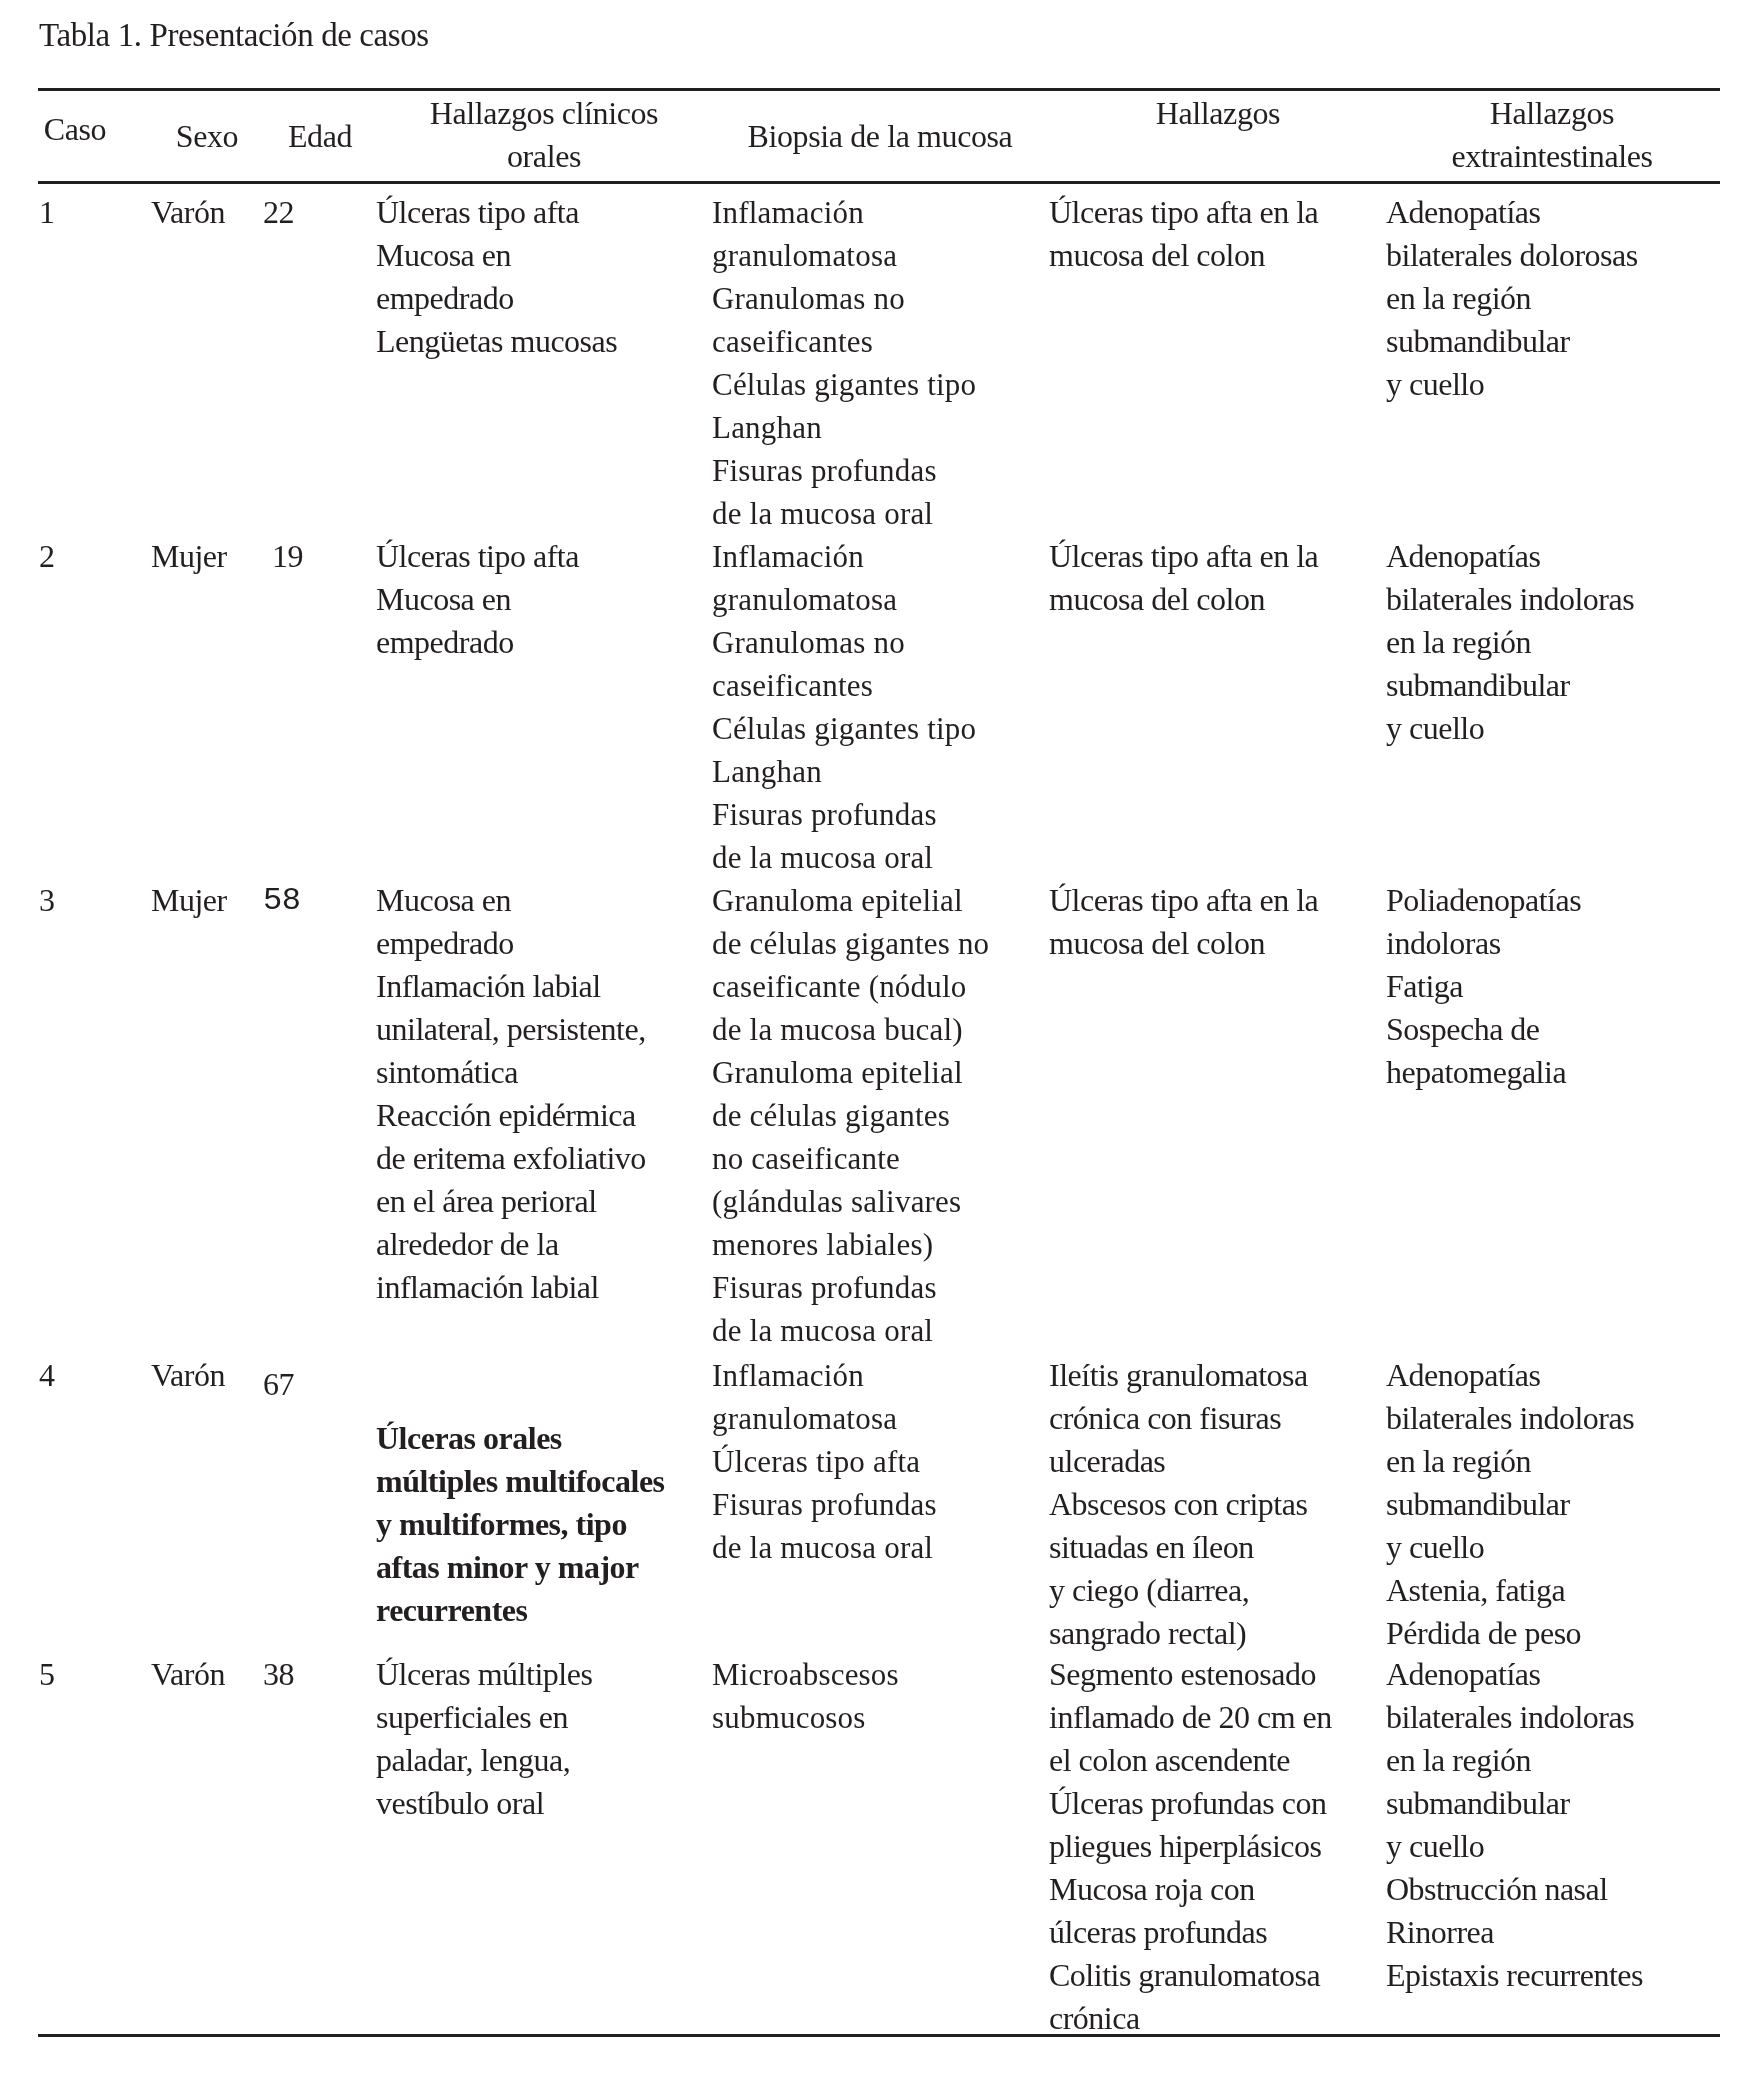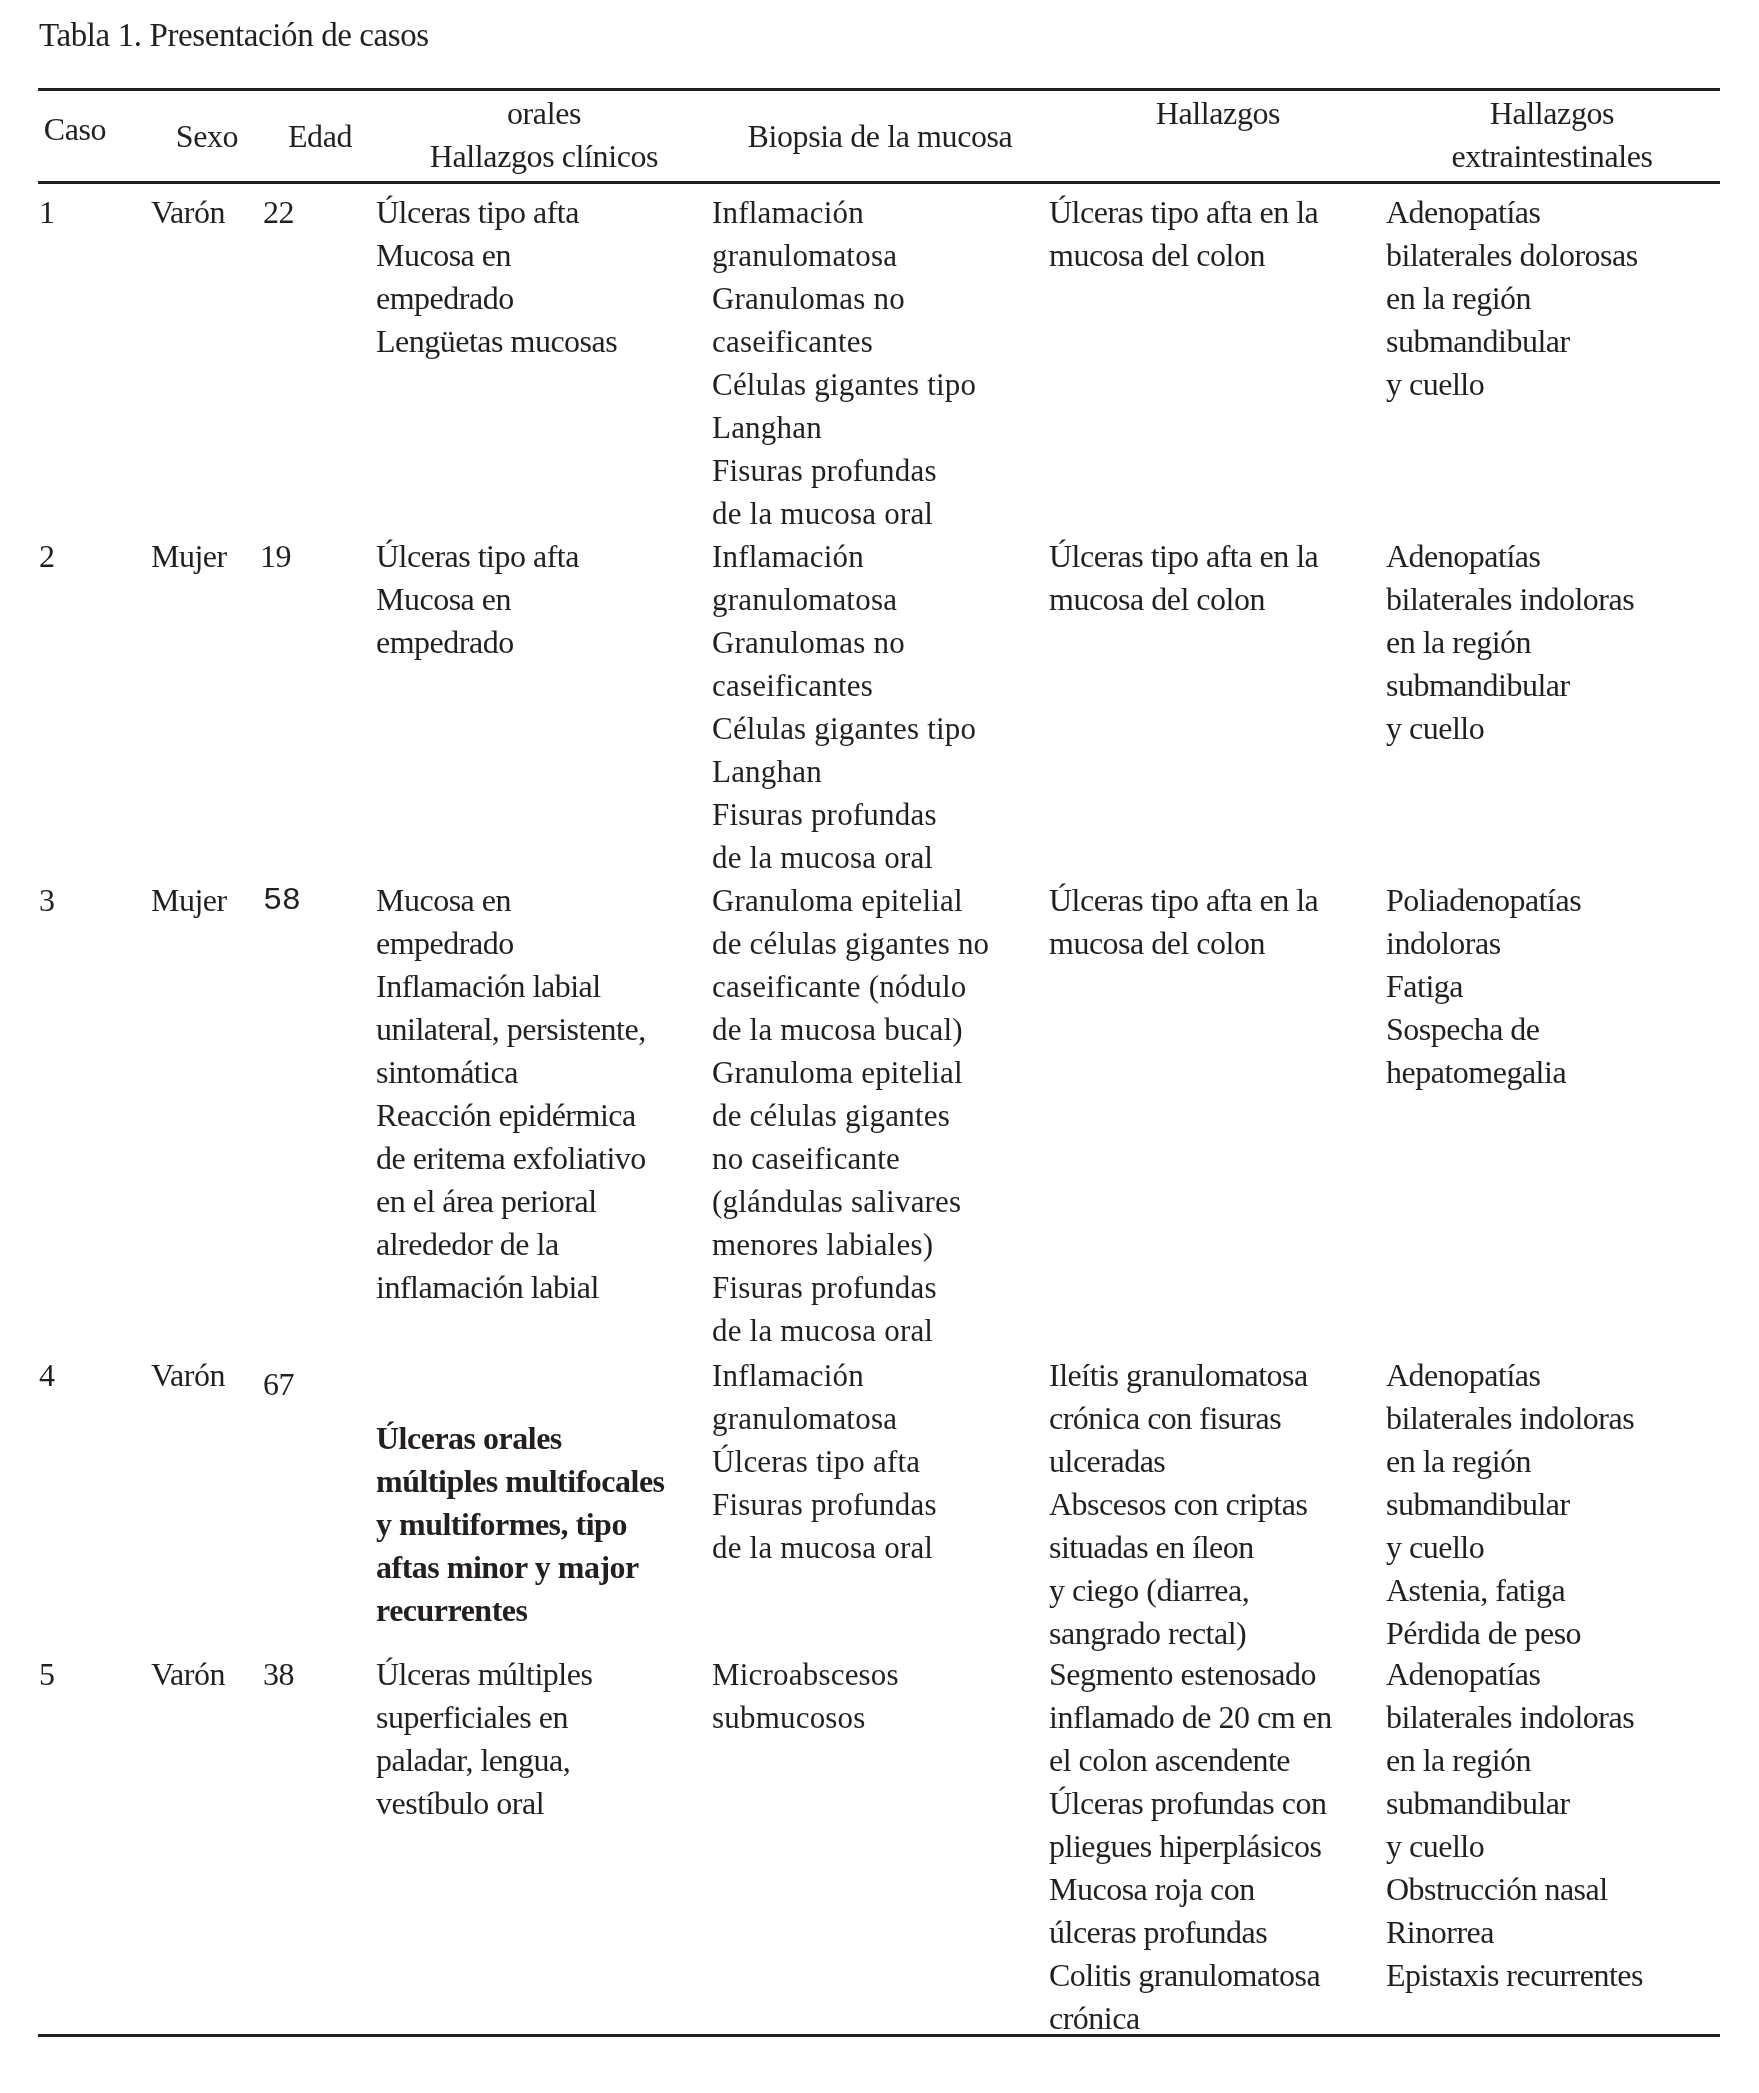--- a/index.html
+++ b/index.html
@@ -72,22 +72,22 @@
       <div class="hdr" style="top: 108px; width: 360px; left: -105px;">
         <span class="line">Caso</span>
       </div>
       <div class="hdr" style="top: 115px; width: 360px; left: 27px;">
         <span class="line">Sexo</span>
       </div>
       <div class="hdr" style="top: 115px; width: 360px; left: 140px;">
         <span class="line">Edad</span>
       </div>
       <div class="hdr" style="top: 92px; width: 360px; left: 364px;">
+        <span class="line">Hallazgos clínicos</span>
         <span class="line">orales</span>
-        <span class="line">Hallazgos clínicos</span>
       </div>
       <div class="hdr" style="top: 115px; width: 360px; left: 700px;">
         <span class="line">Biopsia de la mucosa</span>
       </div>
       <div class="hdr" style="top: 92px; width: 360px; left: 1038px;">
         <span class="line">Hallazgos</span>
       </div>
       <div class="hdr" style="top: 92px; width: 360px; left: 1372px;">
         <span class="line">Hallazgos</span>
         <span class="line">extraintestinales</span>
@@ -121,21 +121,21 @@
         <span class="line">Adenopatías</span>
         <span class="line">bilaterales dolorosas</span>
         <span class="line">en la región</span>
         <span class="line">submandibular</span>
         <span class="line">y cuello</span>
       </div>
     </div>
     <div>
       <div class="cell" style="left: 39px; top: 535px; line-height: 43px;">2</div>
       <div class="cell" style="left: 151px; top: 535px; line-height: 43px;">Mujer</div>
-      <div class="cell" style="left: 260px; top: 535px; line-height: 43px;">19</div>
+      <div class="cell" style="left: 272px; top: 535px; line-height: 43px;">19</div>
       <div class="cell" style="left: 376px; top: 535px; line-height: 43px;">
         <span class="line">Úlceras tipo afta</span>
         <span class="line">Mucosa en</span>
         <span class="line">empedrado</span>
       </div>
       <div class="cell biopsy" style="left: 712px; top: 535px; line-height: 43px;">
         <span class="line">Inflamación</span>
         <span class="line">granulomatosa</span>
         <span class="line">Granulomas no</span>
         <span class="line">caseificantes</span>

